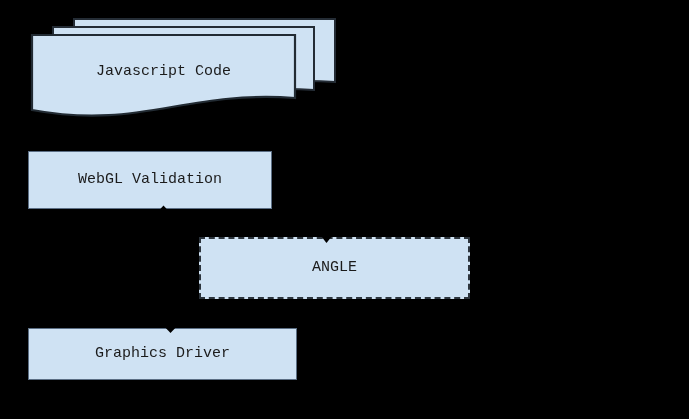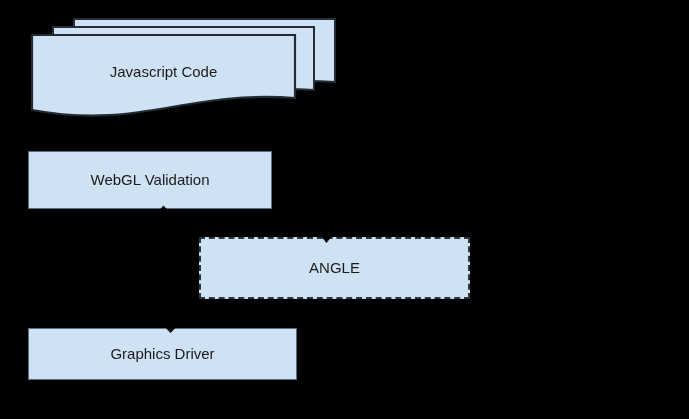--- a/index.html
+++ b/index.html
@@ -14,20 +14,21 @@
     background: #000;
     overflow: hidden;
     font-family: "Liberation Sans", sans-serif;
   }
   .node-label {
     color: #1b1b1b;
     font-size: 15px;
     line-height: 1.2;
     white-space: nowrap;
     text-align: right;
+    font-family: Liberation Mono, monospace;
   }
   .rect-node {
     position: absolute;
     background: #cfe2f3;
     border: 1.5px solid #5b6e84;
     box-sizing: border-box;
     display: flex;
     align-items: center;
     justify-content: center;
   }

